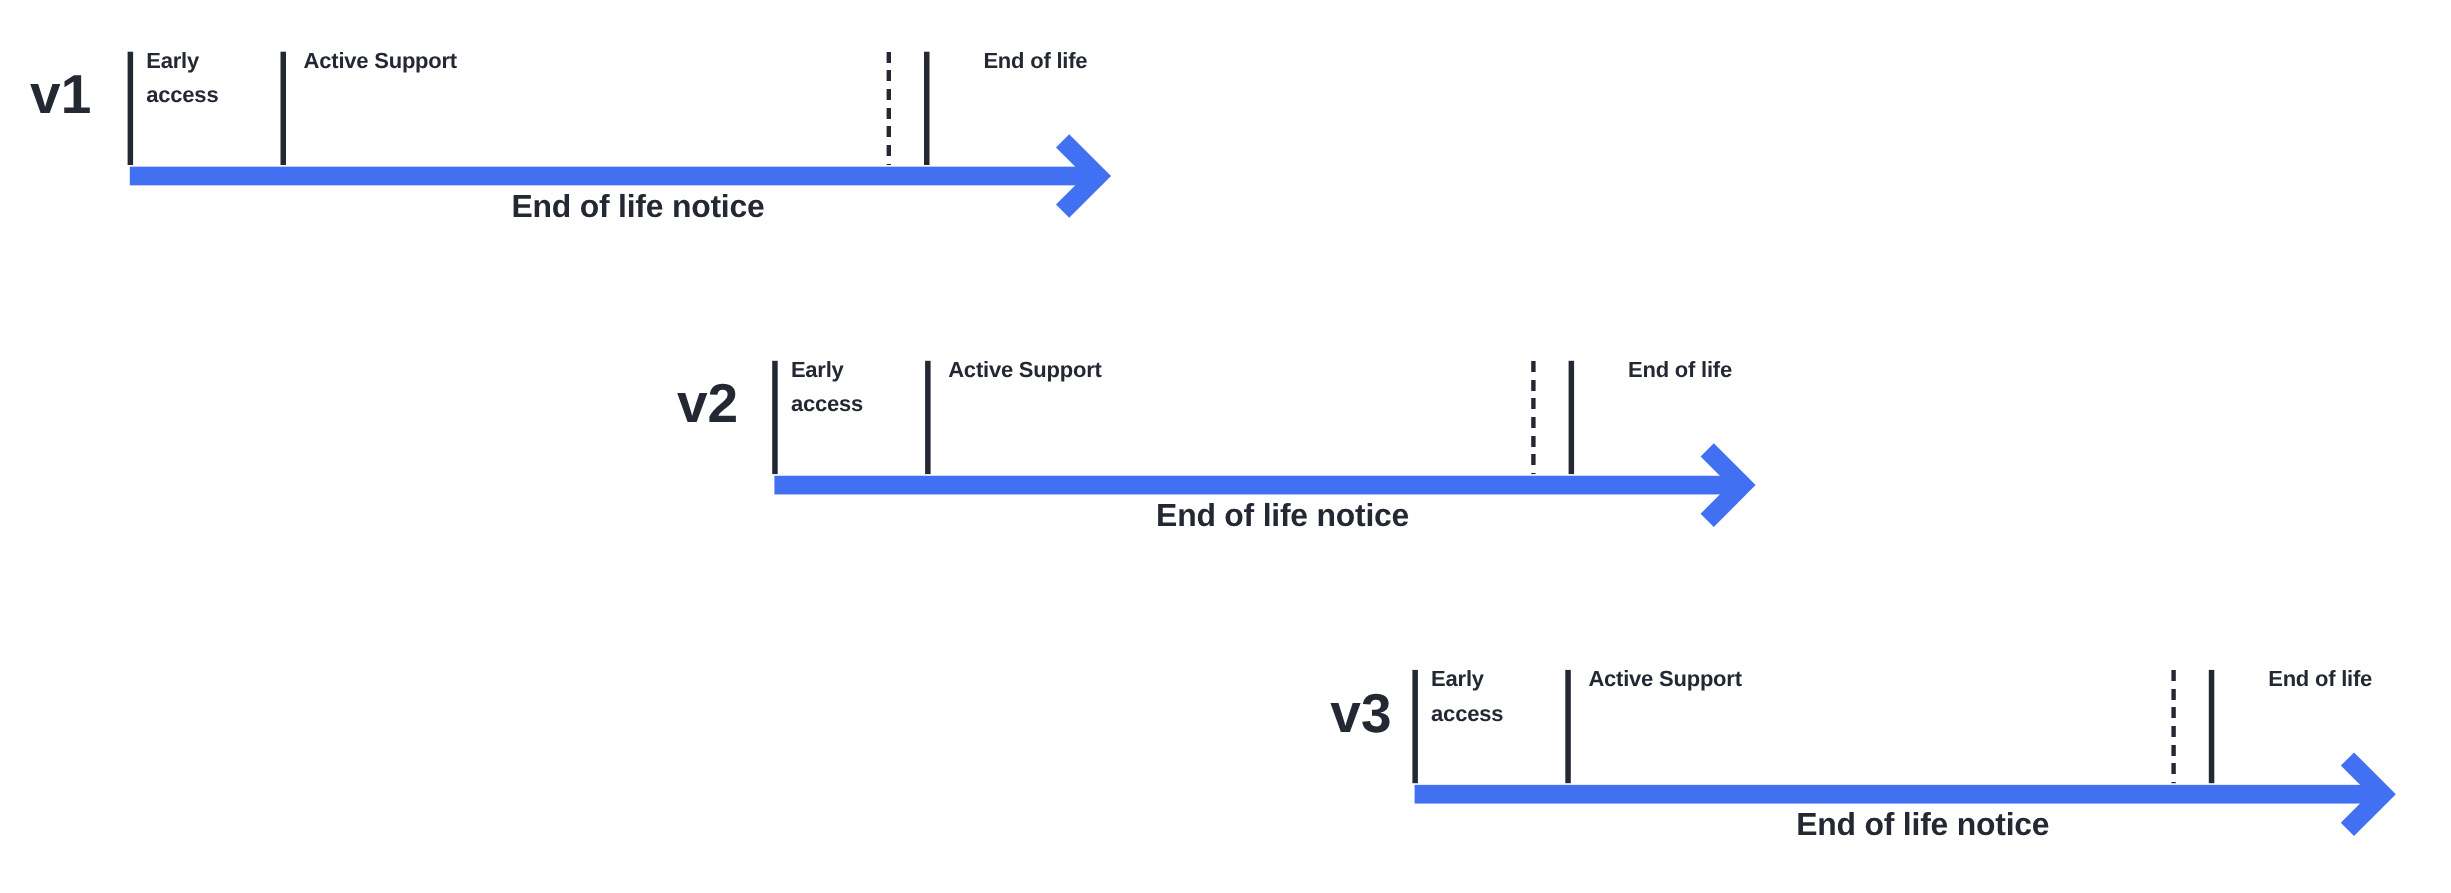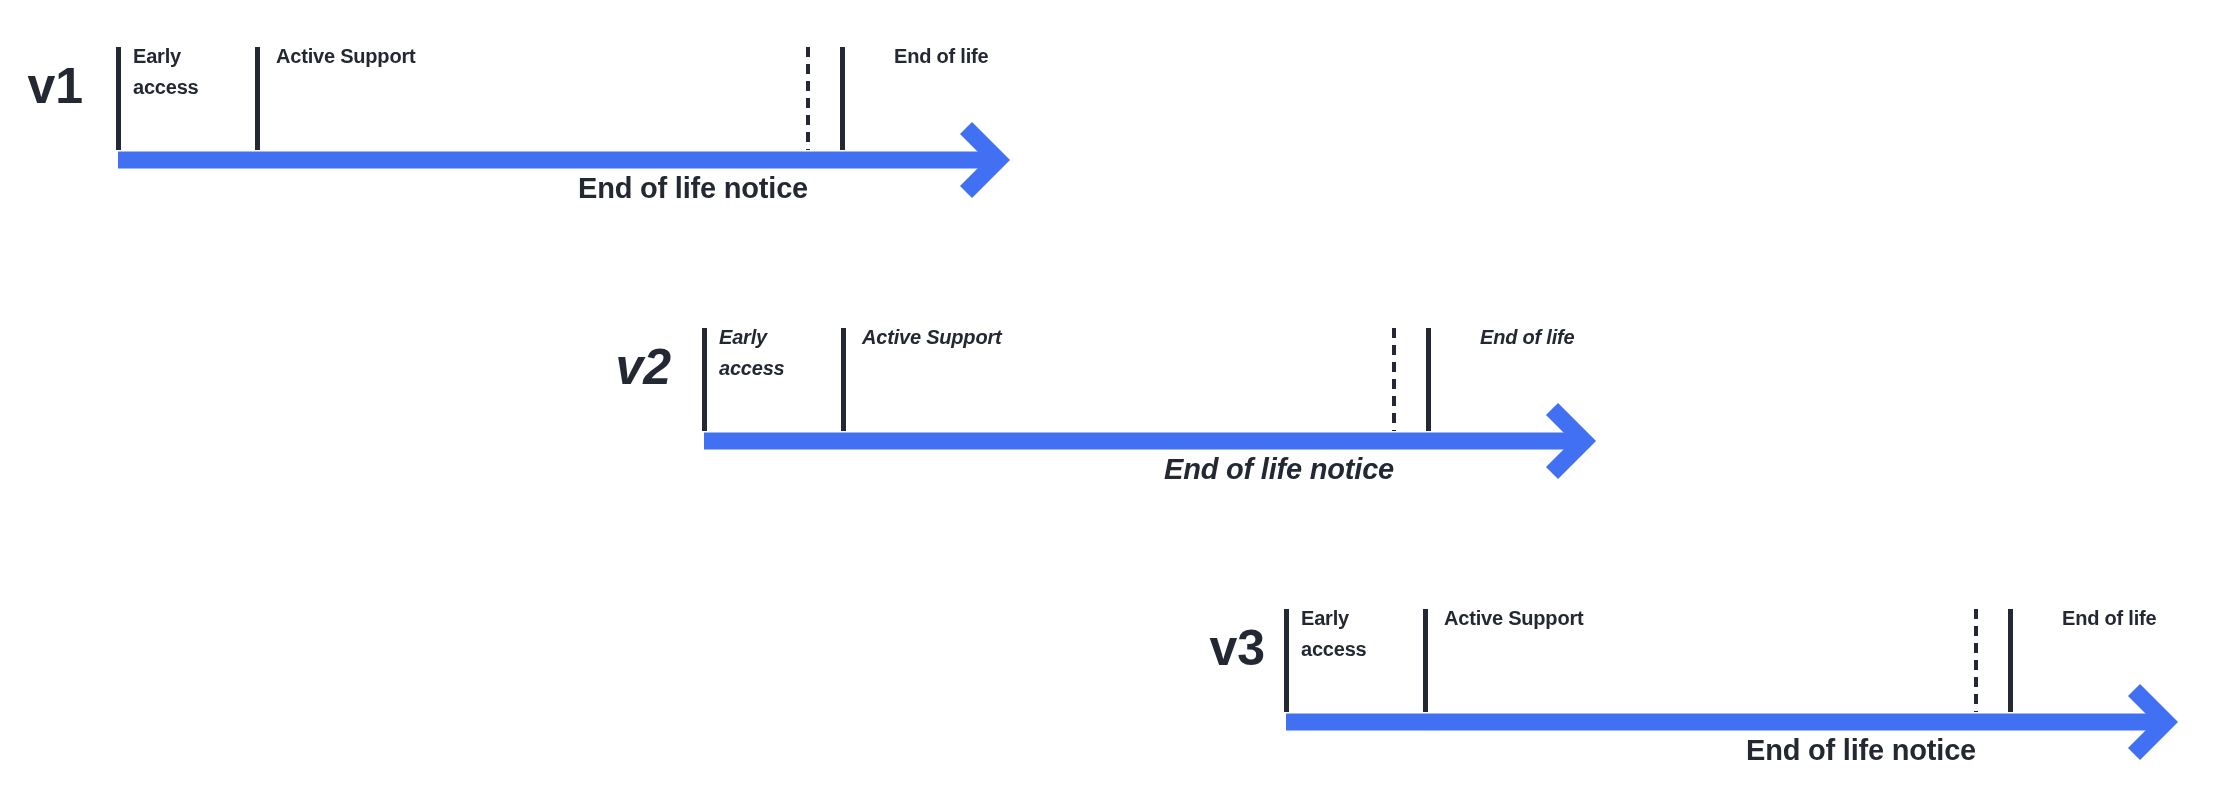--- a/index.html
+++ b/index.html
@@ -67,21 +67,20 @@
     position: absolute;
     left: 0;
     top: 71px;
     overflow: visible;
   }
   .notice {
     position: absolute;
     left: 347px;
     width: 343px;
     top: 125px;
-    text-align: right;
     font-size: 29px;
     line-height: 33px;
     font-weight: 700;
     letter-spacing: -0.2px;
     white-space: nowrap;
   }
 </style>
 </head>
 <body>
 
@@ -96,21 +95,21 @@
     <div class="phase-label label-early">Early access</div>
     <div class="phase-label label-active">Active Support</div>
     <div class="phase-label label-eol">End of life</div>
     <svg class="arrow-svg" width="900" height="84" viewBox="0 0 900 84">
       <rect x="0" y="33.5" width="877" height="17" class="arrow-fill" fill="#4170f2"></rect>
       <polyline points="848,10 880,42 848,74" fill="none" stroke-width="17" stroke-linecap="butt" stroke-linejoin="miter" class="arrow-stroke" stroke="#4170f2"></polyline>
     </svg>
     <div class="notice">End of life notice</div>
   </div>
 
-  <div class="timeline" style="left:704px; top:328px;font-style:italic; --vgap:33px;">
+  <div class="timeline" style="left:704px; top:328px; --vgap:33px;">
     <div class="version">v2</div>
     <div class="tick tick-start"></div>
     <div class="tick tick-active"></div>
     <div class="tick tick-dashed"></div>
     <div class="tick tick-end"></div>
     <div class="phase-label label-early">Early access</div>
     <div class="phase-label label-active">Active Support</div>
     <div class="phase-label label-eol">End of life</div>
     <svg class="arrow-svg" width="900" height="84" viewBox="0 0 900 84">
       <rect x="0" y="33.5" width="877" height="17" class="arrow-fill" fill="#4170f2"></rect>

